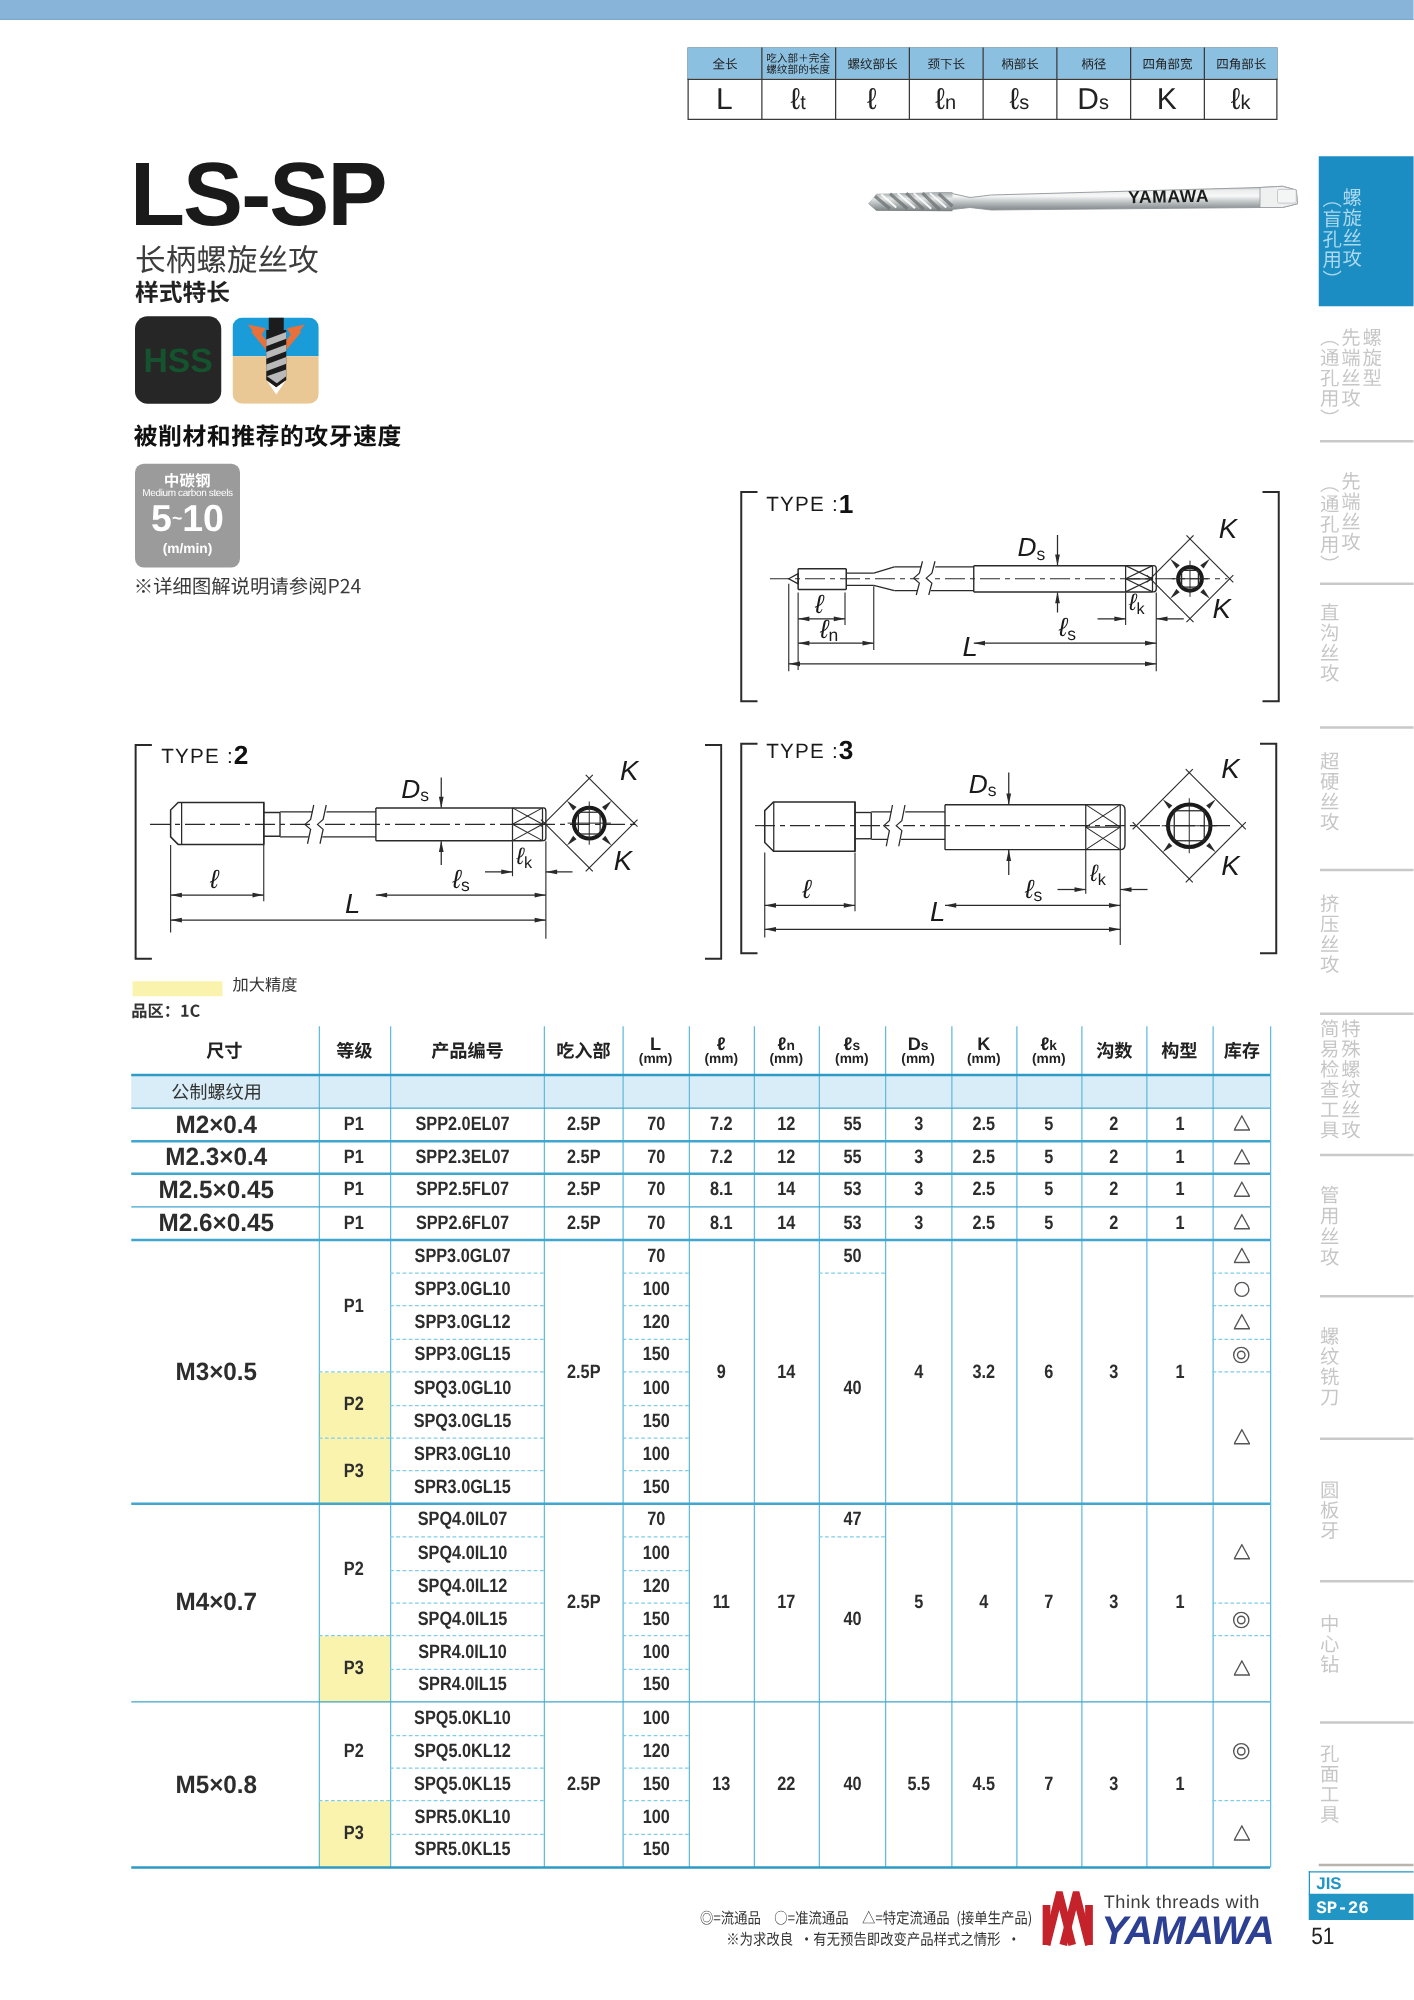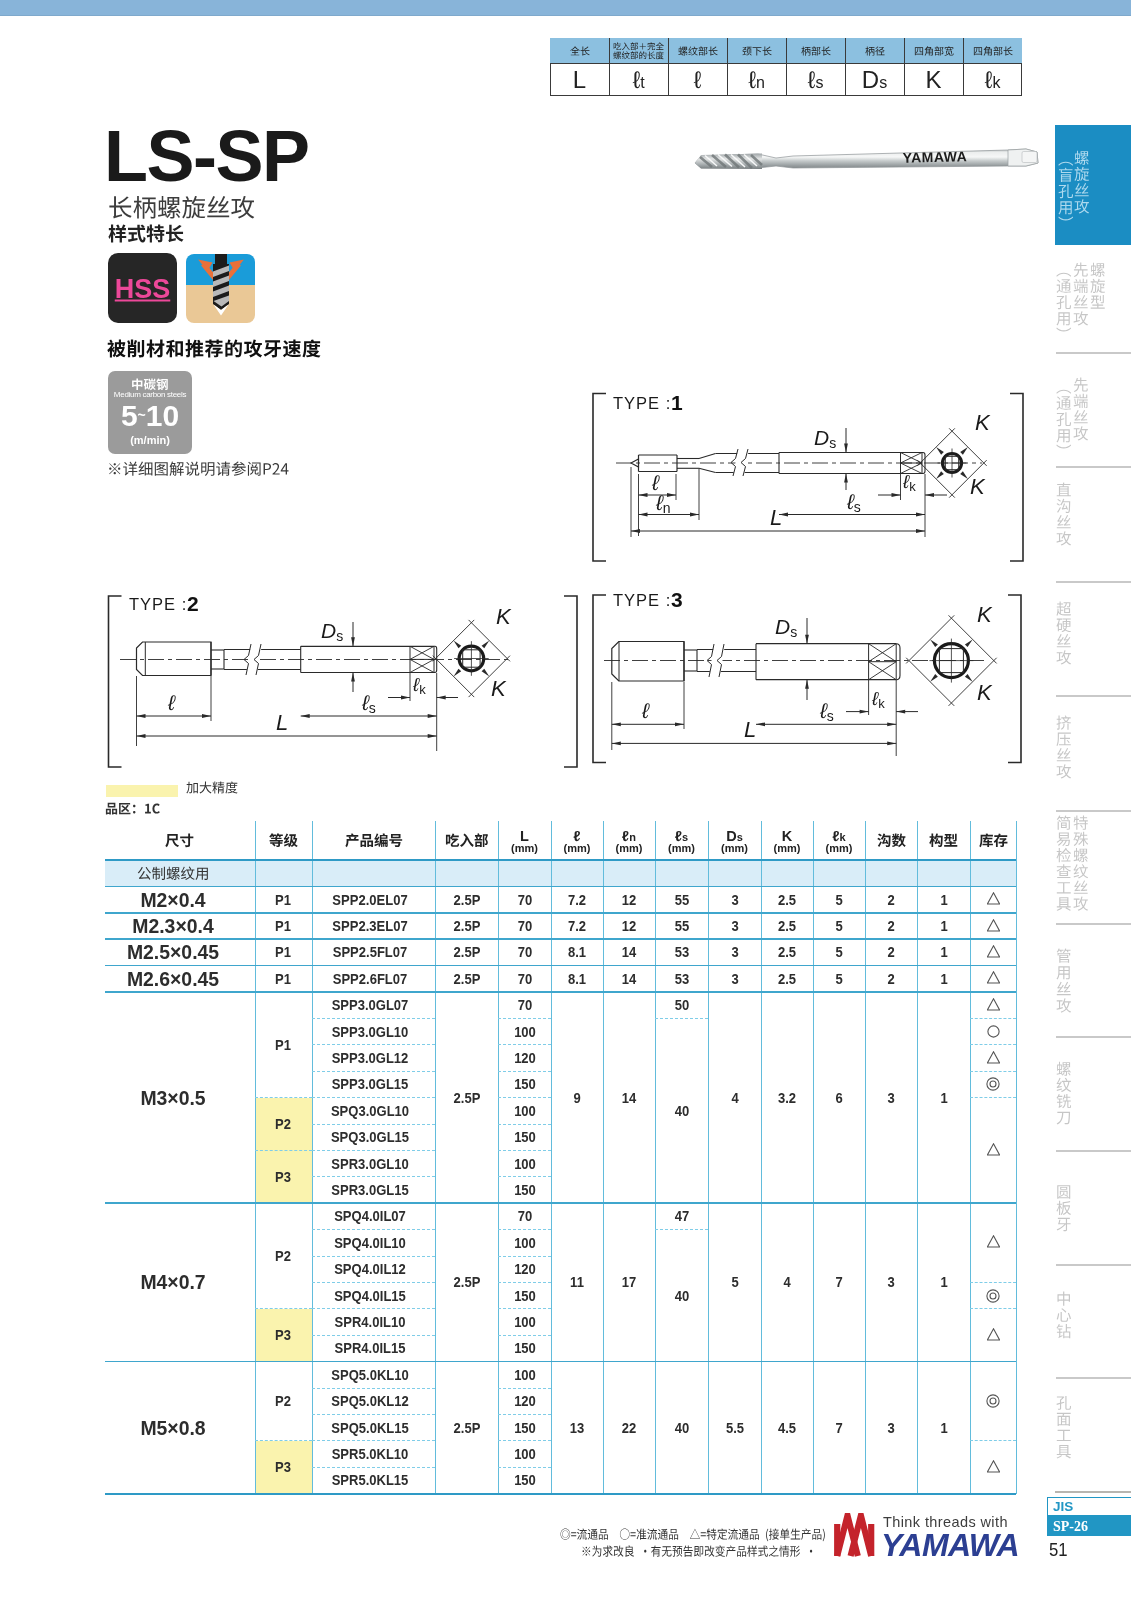--- a/index.html
+++ b/index.html
@@ -224,21 +224,21 @@
       <use href="#g19" transform="translate(98.0 21.6) scale(0.02450 0.02450)"></use>
       <use href="#g20" transform="translate(122.5 21.6) scale(0.02450 0.02450)"></use>
     </svg></div>
 <div style="position:absolute;left:108.0px;top:224.0px;line-height:0"><svg class="" width="76" height="19" viewBox="0 0 76 19" style="overflow:visible" fill="#222">
       <use href="#g21" transform="translate(0.0 16.7) scale(0.01900 0.01900)"></use>
       <use href="#g22" transform="translate(19.0 16.7) scale(0.01900 0.01900)"></use>
       <use href="#g23" transform="translate(38.0 16.7) scale(0.01900 0.01900)"></use>
       <use href="#g24" transform="translate(57.0 16.7) scale(0.01900 0.01900)"></use>
     </svg></div>
 <div style="position:absolute;left:108px;top:253px;width:69px;height:70px;background:#262626;border-radius:10px;"></div>
-<div style="position:absolute;left:142.5px;top:288.5px;transform:translate(-50%,-50%);font-family:'Liberation Sans',sans-serif;font-size:27px;font-weight:700;color:#ec4899;white-space:nowrap;line-height:1;text-decoration:underline;">HSS</div>
+<div style="position:absolute;left:142.5px;top:288.5px;transform:translate(-50%,-50%);font-family:'Liberation Sans',sans-serif;font-size:27px;font-weight:700;color:#14532d;white-space:nowrap;line-height:1;">HSS</div>
 <svg style="position:absolute;left:186px;top:254px" width="69" height="69" viewBox="0 0 69 69">
 <defs>
       <clipPath id="dc">
         <rect x="0" y="0" width="69" height="69" rx="8"></rect>
       </clipPath>
     </defs>
 <g clip-path="url(#dc)">
 <rect x="0" y="0" width="69" height="31" fill="#1a9cd9"></rect>
 <rect x="0" y="31" width="69" height="38" fill="#eac896"></rect>
 <path d="M31 27 L17 10 M39 27 L53 10" stroke="#e8703a" stroke-width="5" fill="none"></path>
@@ -1022,13 +1022,13 @@
 <path d="M17.6,43 L27.9,2.5 L38.2,43"></path>
 <path d="M38.2,43 L38.2,11"></path>
 </g>
 <text x="50" y="13.5" font-family="Liberation Sans, sans-serif" font-size="14.5" fill="#3d3d3d" letter-spacing="0.4">Think threads with</text>
 <text x="48" y="42.5" font-family="Liberation Sans, sans-serif" font-size="32" font-weight="700" font-style="italic" fill="#2c3f92" letter-spacing="-0.6">YAMAWA</text>
 </svg>
 <div style="position:absolute;left:1055px;top:1491px;width:76px;height:2px;background:#b8b5b0;"></div>
 <div style="position:absolute;left:1047px;top:1497px;width:84px;height:19px;border:1.5px solid #2196c4;border-right:none;box-sizing:border-box;background:#fff;"></div>
 <div style="position:absolute;left:1053px;top:1500px;font-family:'Liberation Sans',sans-serif;font-size:13.5px;font-weight:700;color:#2196c4;white-space:nowrap;line-height:1;">JIS</div>
 <div style="position:absolute;left:1047px;top:1516px;width:84px;height:20px;background:#2196c4;"></div>
-<div style="position:absolute;left:1053px;top:1520px;font-family:Liberation Serif, serif;font-size:14px;font-weight:700;color:#fff;white-space:nowrap;line-height:1;">SP-26</div>
+<div style="position:absolute;left:1053px;top:1520px;font-family:Liberation Mono, monospace;font-size:14px;font-weight:700;color:#fff;white-space:nowrap;line-height:1;">SP-26</div>
 <div style="position:absolute;left:1049px;top:1540px;font-family:'Liberation Sans',sans-serif;font-size:19px;font-weight:400;color:#222;white-space:nowrap;line-height:1;transform:scaleX(0.88);transform-origin:0 0;">51</div>
 </body></html>

